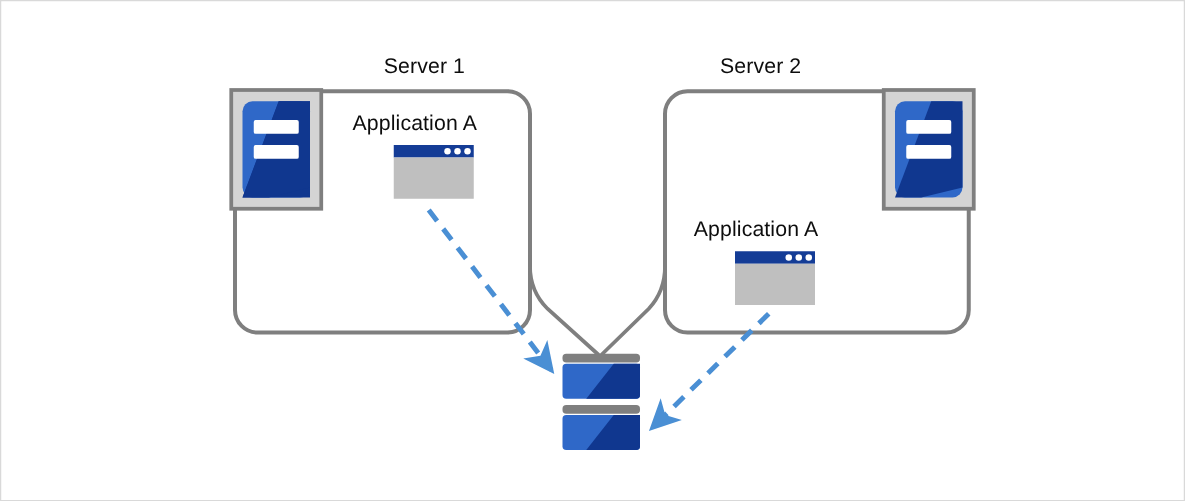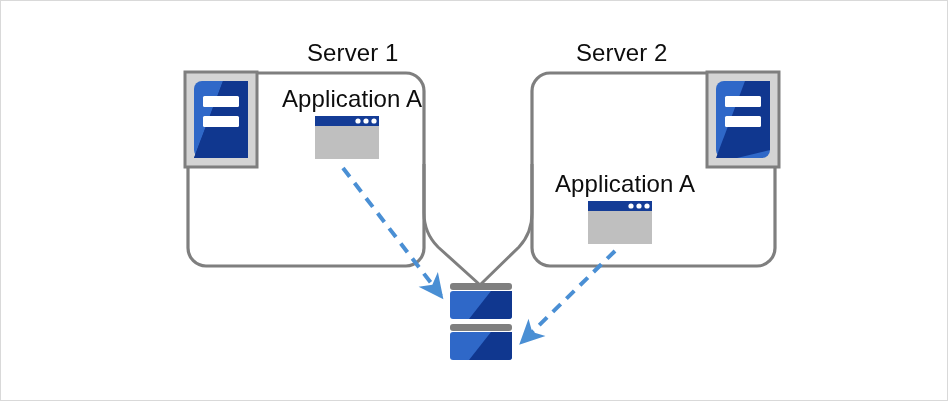--- a/index.html
+++ b/index.html
@@ -21,21 +21,21 @@
     position: absolute;
     left: 0;
     top: 0;
     width: 948px;
     height: 401px;
   }
   .lbl {
     position: absolute;
     color: #0d0d0d;
     font-family: "Liberation Sans", sans-serif;
-    font-size: 24px;
+    font-size: 17px;
     line-height: 22px;
     white-space: nowrap;
     letter-spacing: 0.1px;
   }
   #server1-title { left: 306px; top: 41px; }
   #server2-title { left: 575px; top: 41px; text-align: right; }
   #app-a-1-title { left: 281px; top: 87px; }
   #app-a-2-title { left: 554px; top: 172px; }
   #shared-disk-title { left: 422px; top: 366px; }
 </style>

